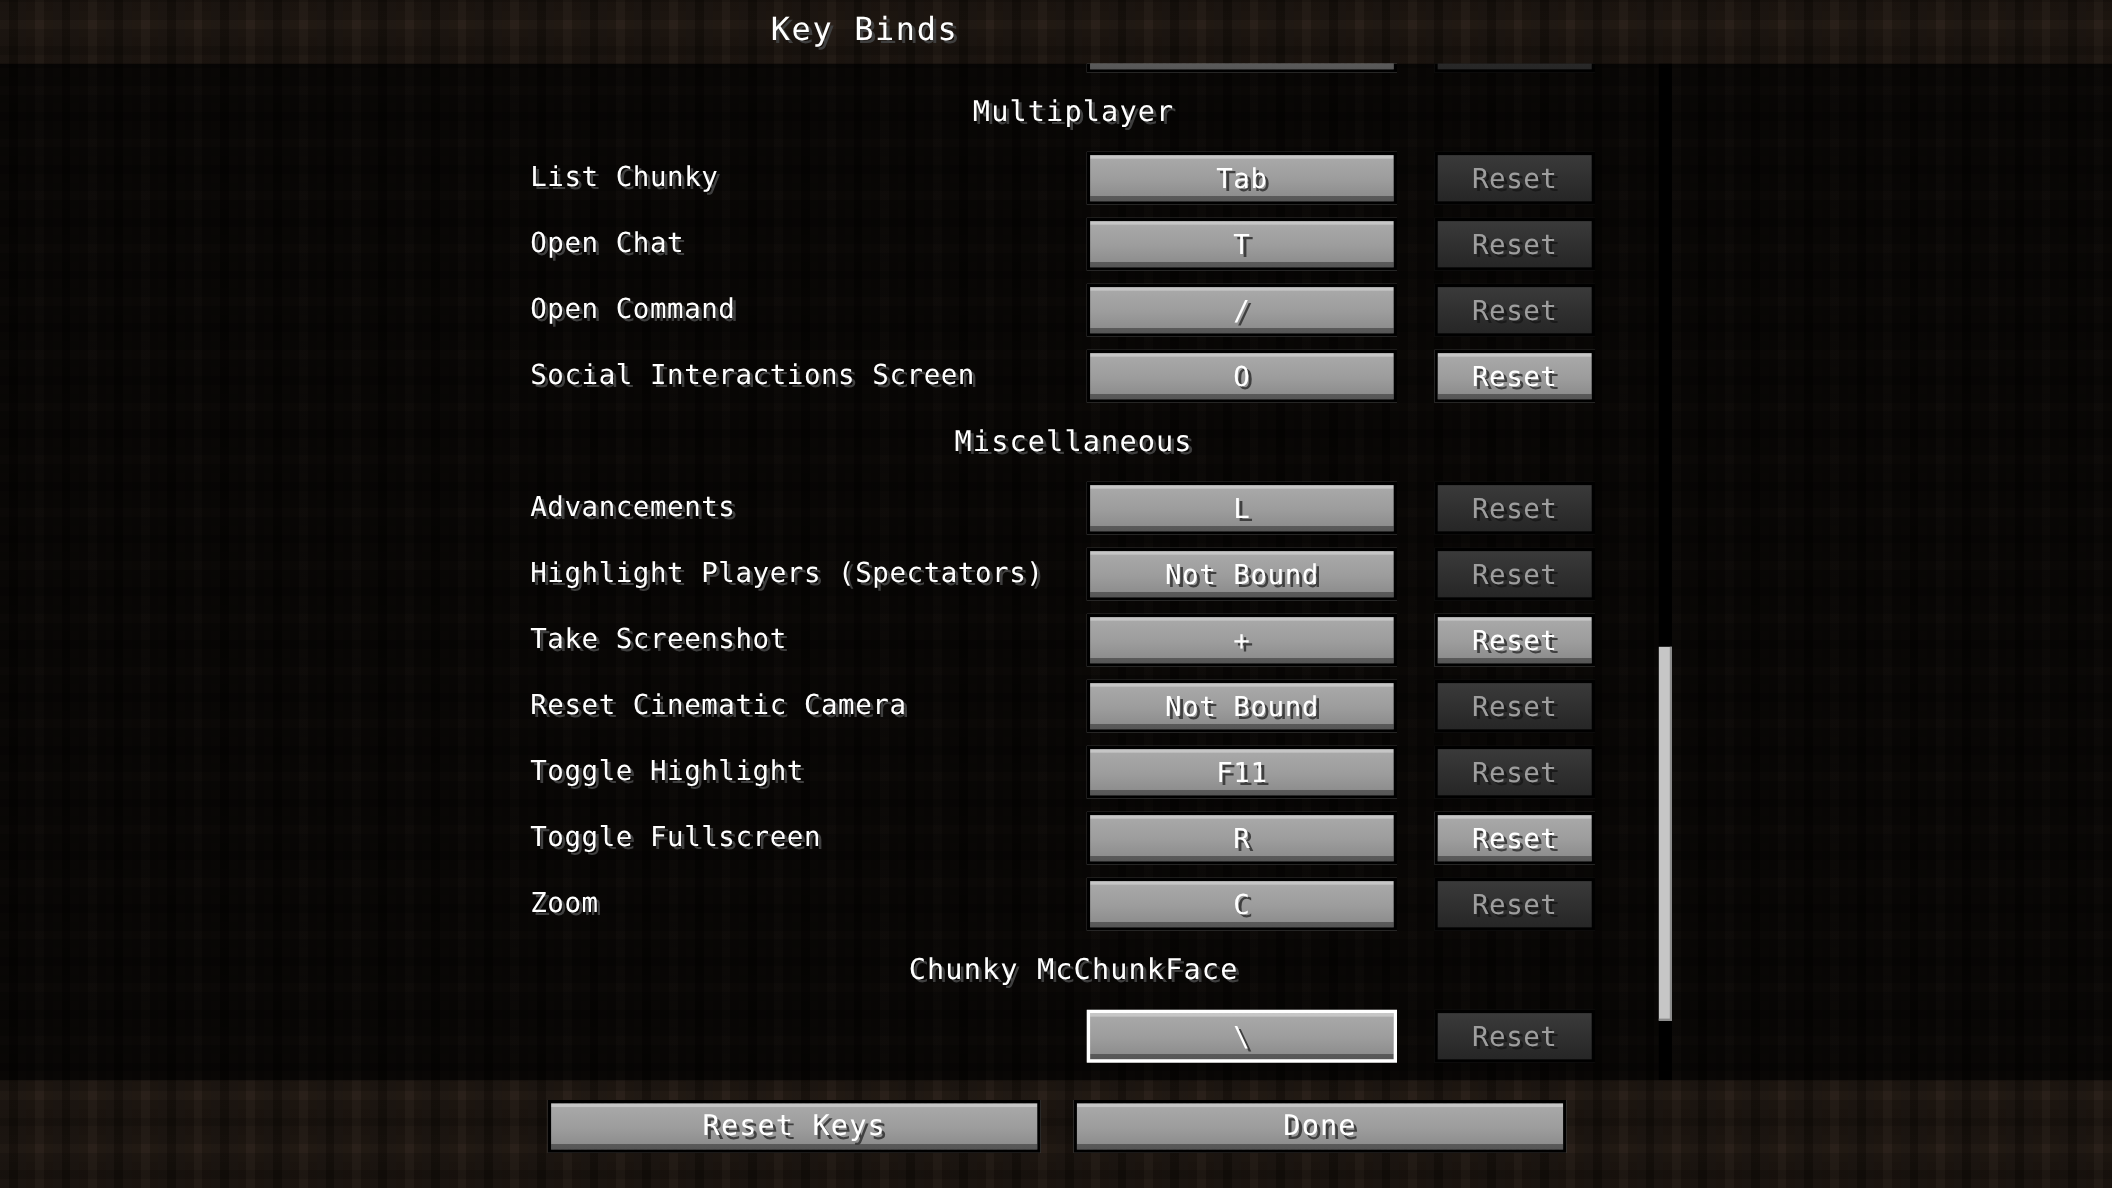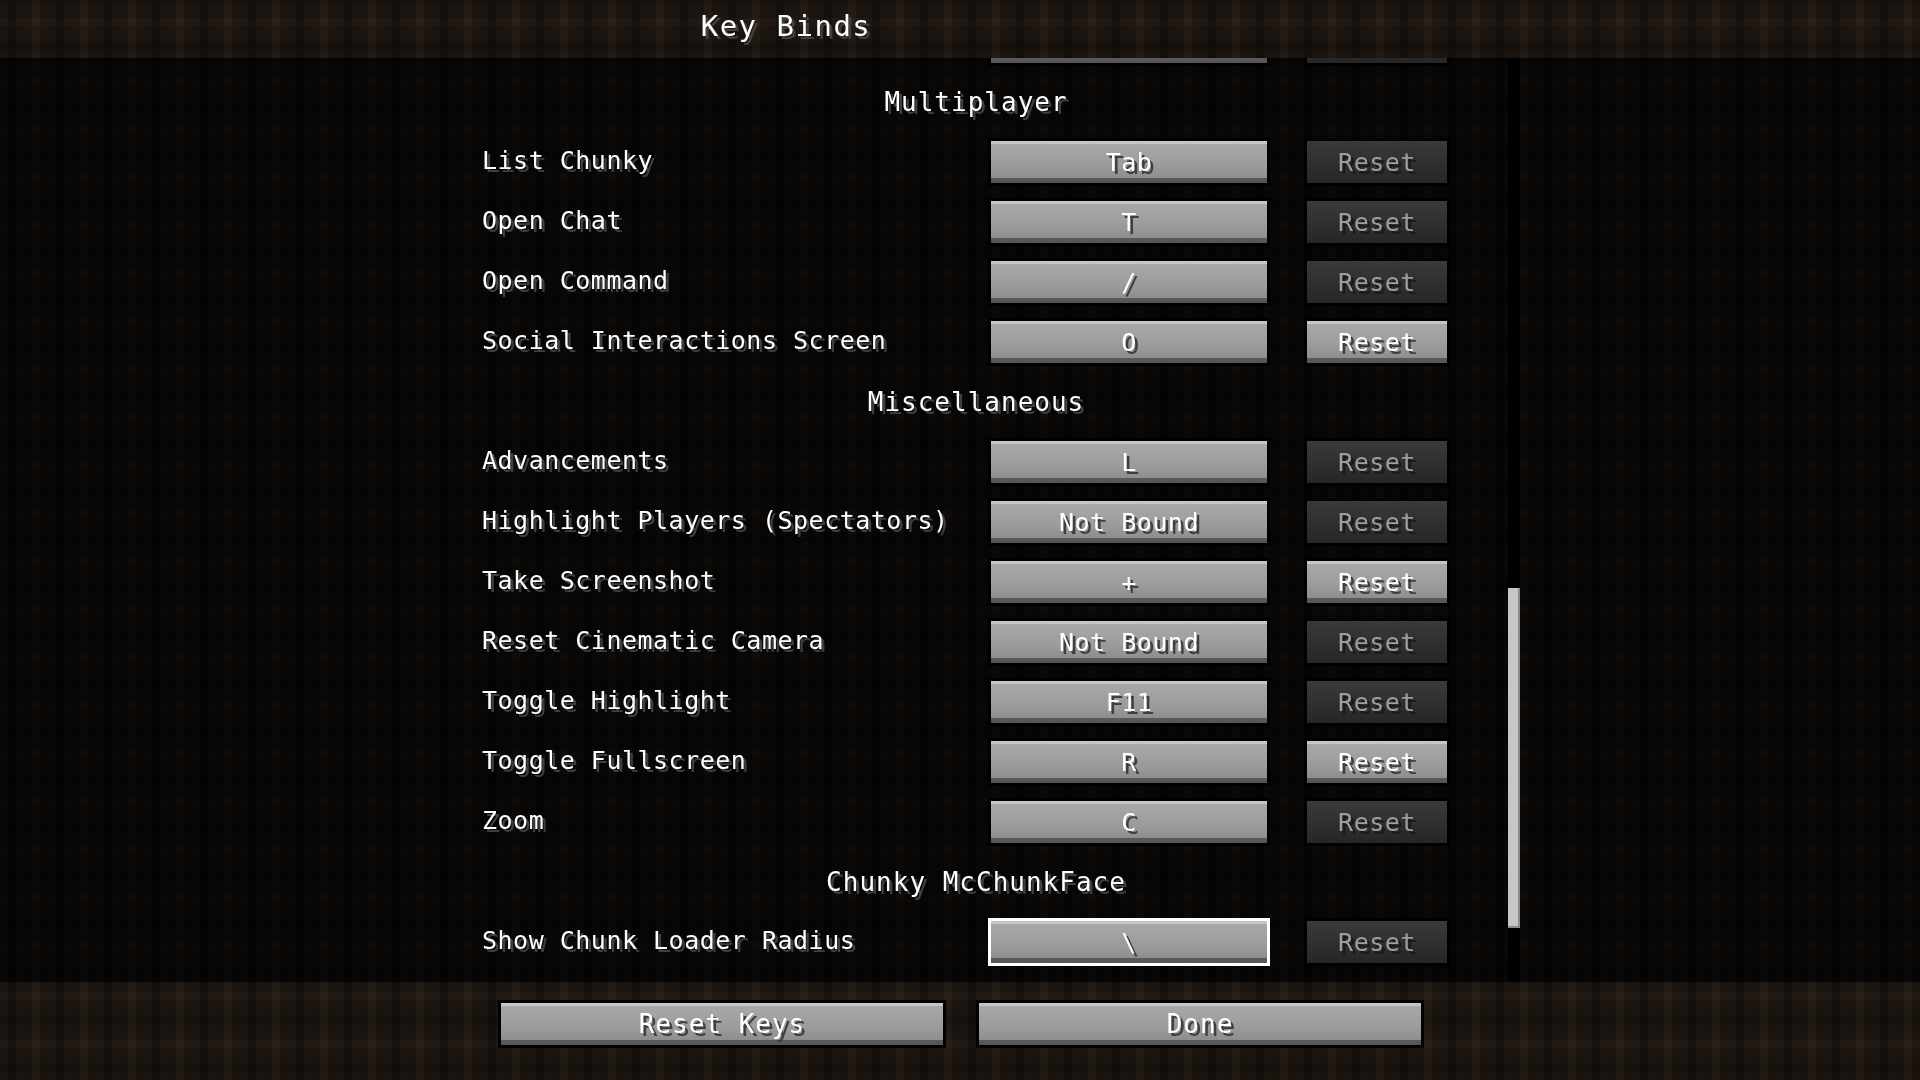--- a/index.html
+++ b/index.html
@@ -333,21 +333,20 @@
           <div class="bind-label">Zoom</div>
           <div class="mc-btn btn-enabled" style="left: 972px; width: 282px; height: 48px; top: 6px;">
             <span class="inner">C</span>
           </div>
           <div class="mc-btn btn-disabled" style="left: 1288px; width: 146px; height: 48px; top: 6px;">
             <span class="inner">Reset</span>
           </div>
         </div>
         <div class="section-header">Chunky McChunkFace</div>
         <div class="bind-row">
-          <div class="bind-label">Show Chunk Loader Radius</div>
           <div class="mc-btn btn-enabled btn-hover" style="left: 972px; width: 282px; height: 48px; top: 6px;">
             <span class="inner">\</span>
           </div>
           <div class="mc-btn btn-disabled" style="left: 1288px; width: 146px; height: 48px; top: 6px;">
             <span class="inner">Reset</span>
           </div>
         </div>
       </div>
   </div>
 

